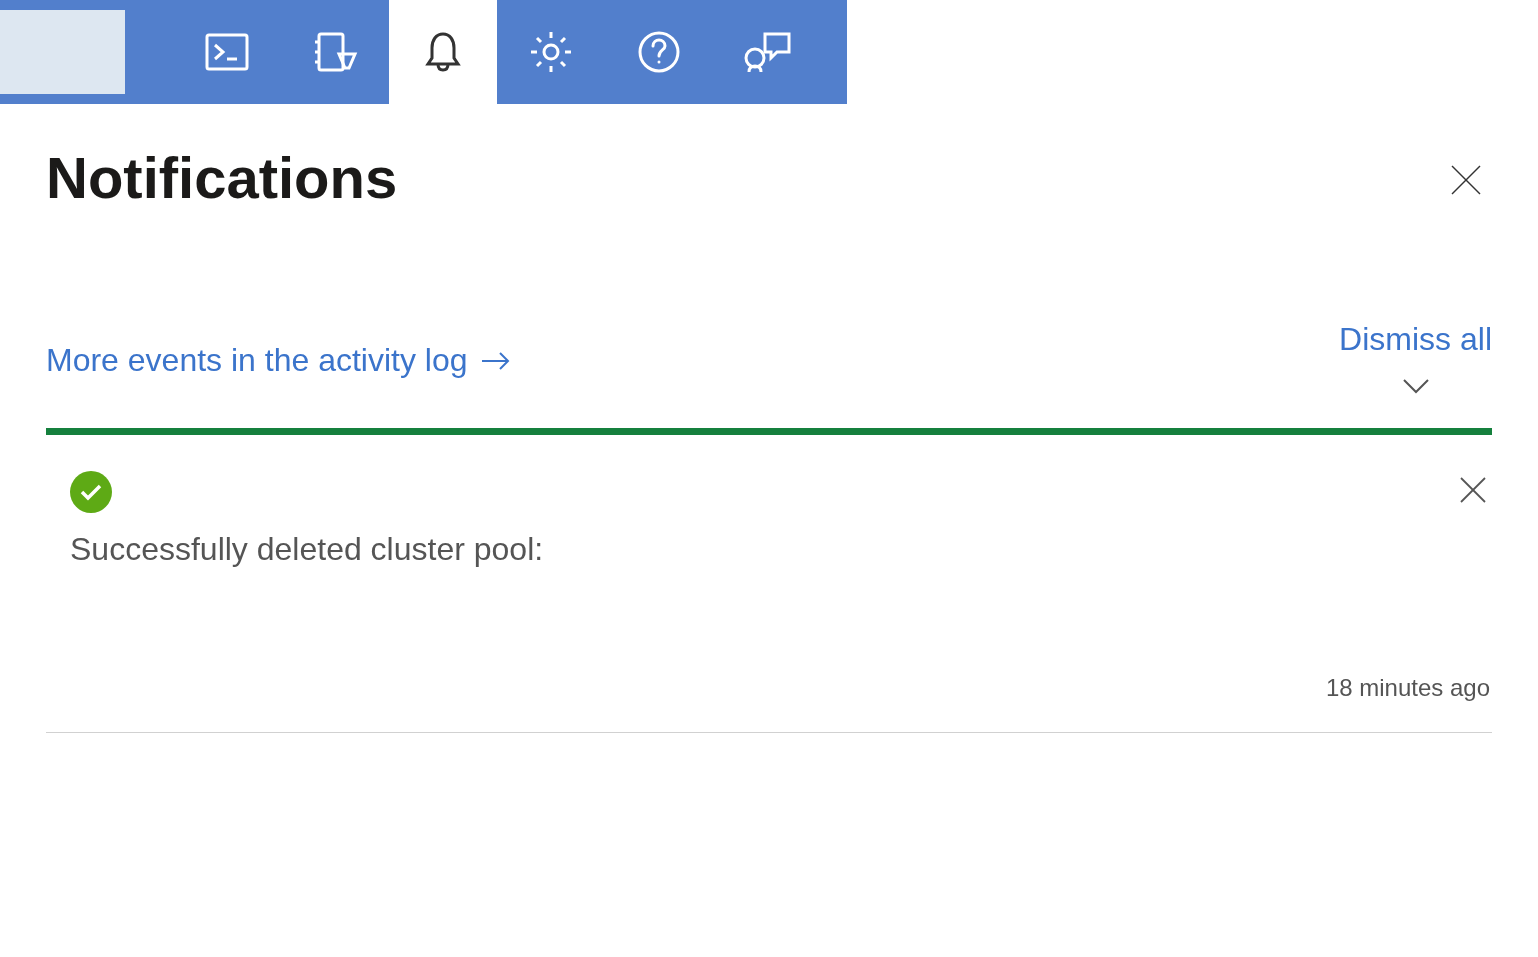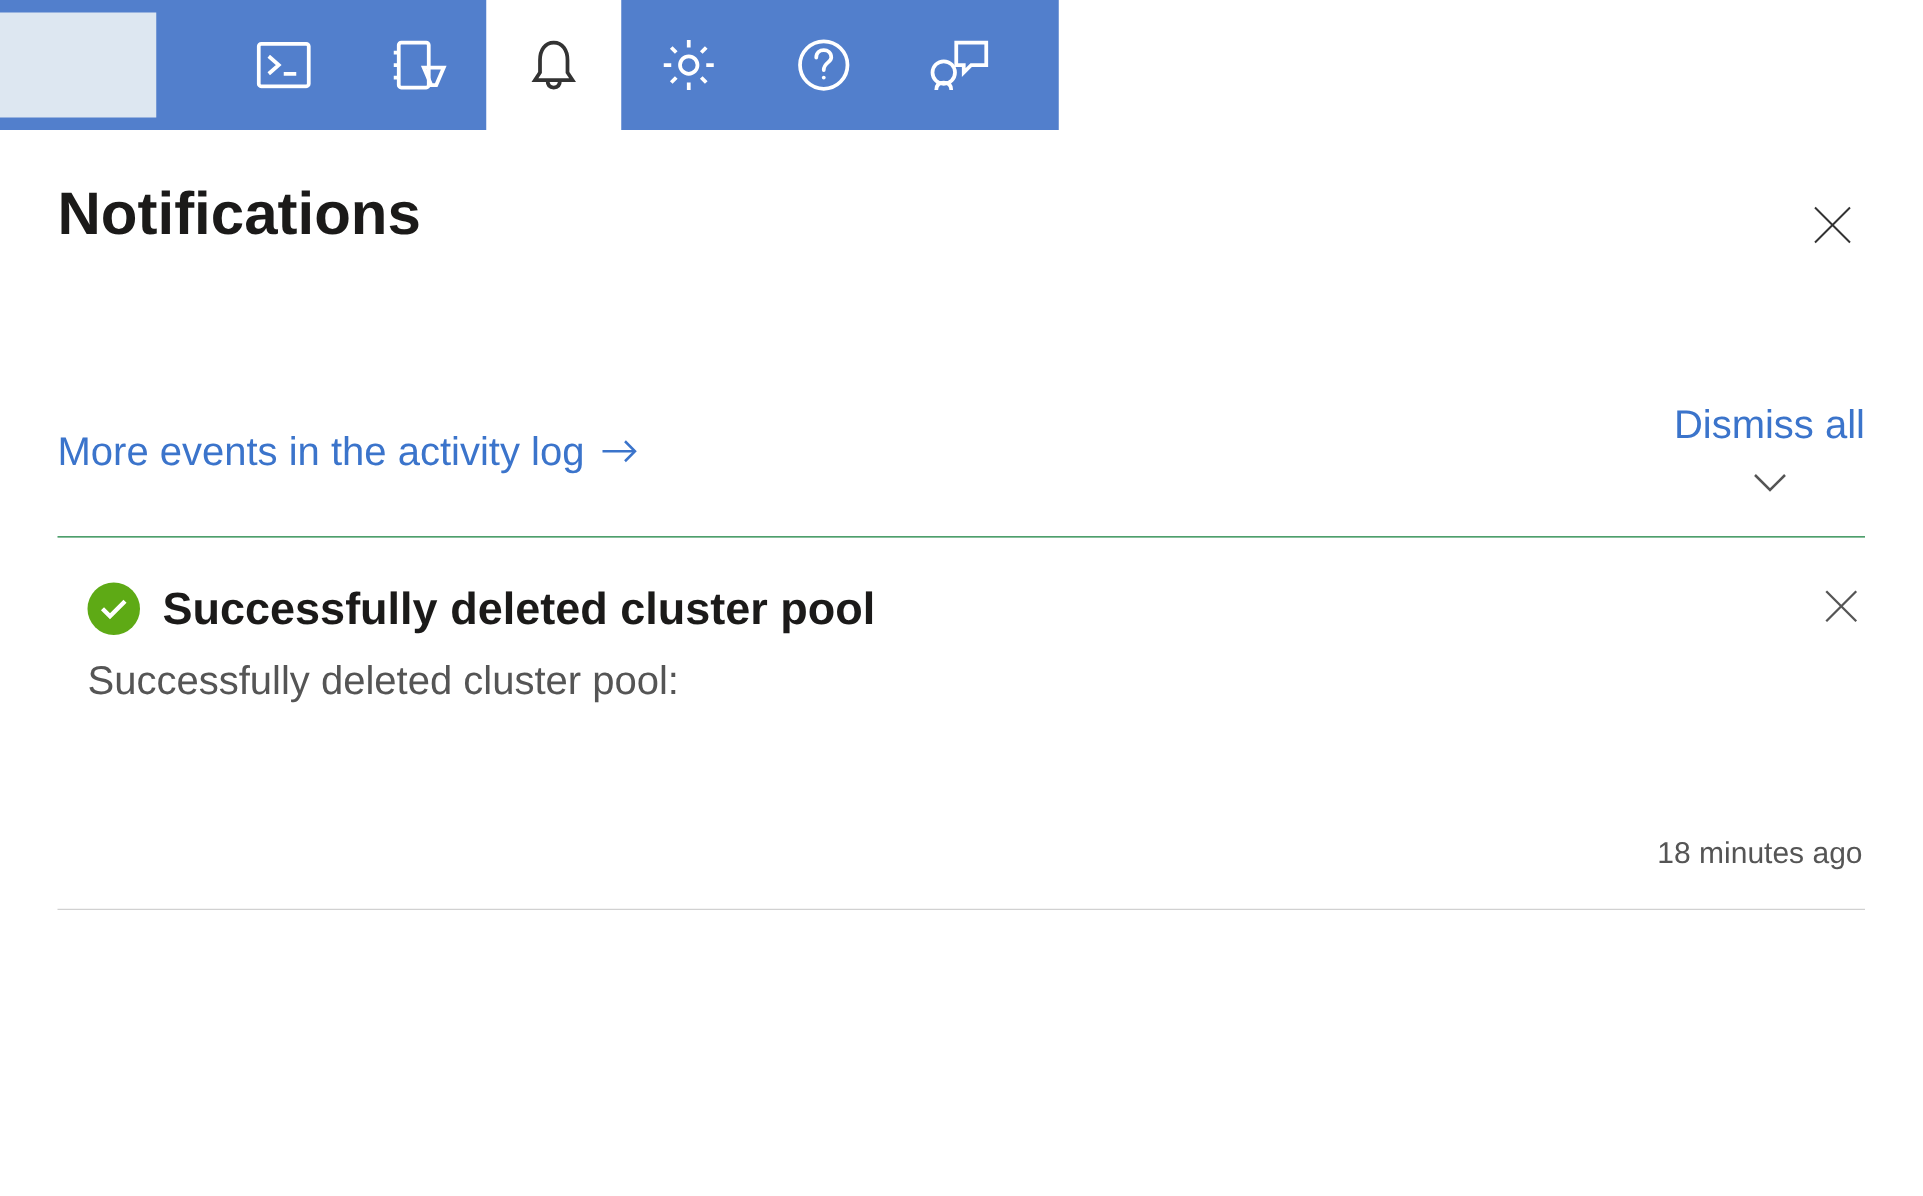--- a/index.html
+++ b/index.html
@@ -48,39 +48,39 @@
     .panel {
       padding: 40px 46px 0 46px;
     }
     .panel-header {
       display: flex;
       justify-content: space-between;
       align-items: flex-start;
       margin-bottom: 110px;
     }
     .panel-title {
-      font-size: 48px;
+      font-size: 58px;
       font-weight: 600;
       color: #1b1a19;
     }
     .close-btn {
       cursor: pointer;
       padding: 8px;
       margin-top: 10px;
     }
     .close-btn svg {
       stroke: #333333;
       stroke-width: 1.5;
     }
     .actions-row {
       display: flex;
       justify-content: space-between;
       align-items: center;
       padding-bottom: 28px;
-      border-bottom: 1px solid #15803d;
+      border-bottom: 7px solid #15803d;
     }
     .link {
       color: #3b74cb;
       font-size: 32px;
       cursor: pointer;
       display: flex;
       align-items: center;
       gap: 12px;
     }
     .link svg {
@@ -241,21 +241,20 @@
     </div>
   </div>
 
   <div class="notification">
     <div class="notification-header">
       <div class="status-icon">
         <svg width="24" height="20" viewBox="0 0 24 20">
           <path d="M3 10 L9 16 L21 4"></path>
         </svg>
       </div>
-      <div class="notification-title">Successfully deleted cluster pool</div>
     </div>
     <div class="notification-body">Successfully deleted cluster pool:</div>
     <div class="notification-close">
       <svg width="30" height="30" viewBox="0 0 30 30">
         <line x1="3" y1="3" x2="27" y2="27"></line>
         <line x1="27" y1="3" x2="3" y2="27"></line>
       </svg>
     </div>
     <div class="notification-time">18 minutes ago</div>
   </div>

